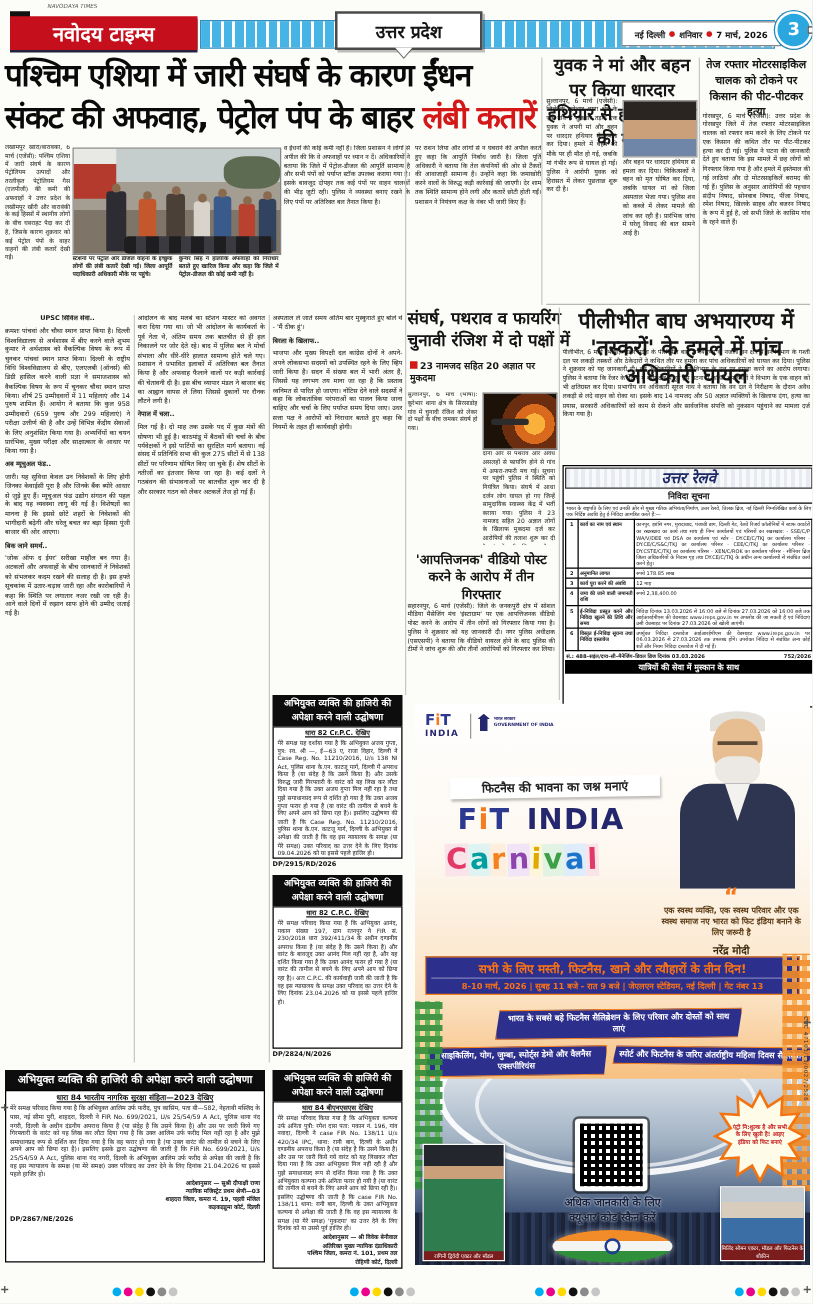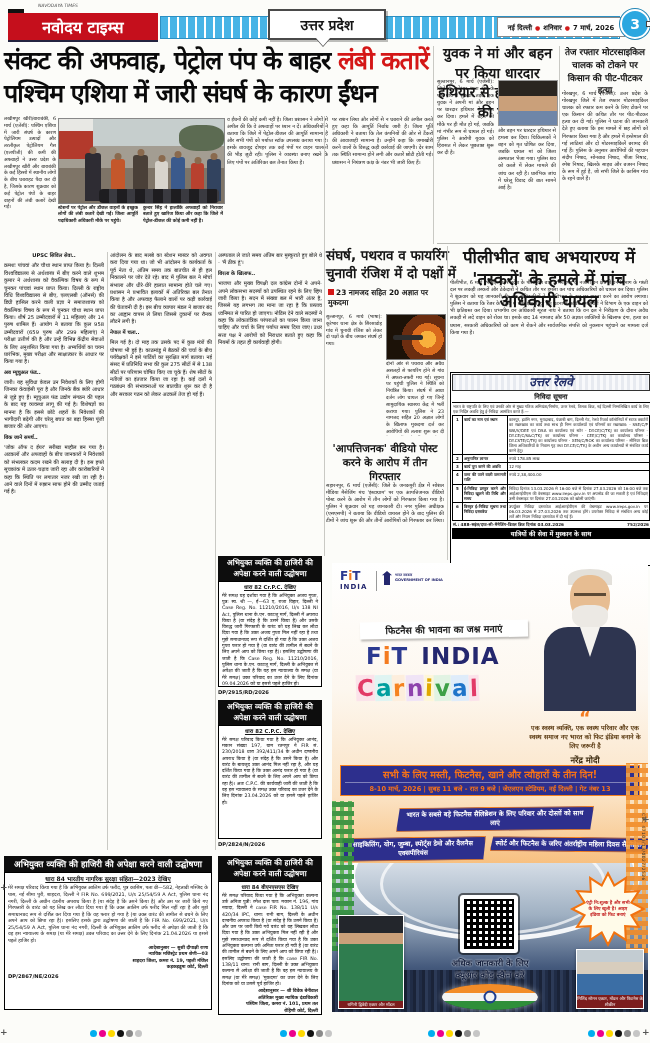--- a/index.html
+++ b/index.html
@@ -134,22 +134,22 @@
     <span>शनिवार</span>
     <span class="rdot">●</span>
     <span>7 मार्च, 2026</span>
   </div>
   <div class="page-circle">
       <span>3</span>
     </div>
   <div class="abs" style="left:646px;top:21px;width:4px;height:4px;border:1px solid #444;background:#fff"></div>
 
   <div class="lead-hl">
+    <div>पश्चिम एशिया में जारी संघर्ष के कारण ईंधन</div>
     <div><span>संकट की अफवाह, पेट्रोल पंप के बाहर </span><span class="red">लंबी कतारें</span></div>
-    <div>पश्चिम एशिया में जारी संघर्ष के कारण ईंधन</div>
   </div>
 
   <div class="hl-a">युवक ने मां और बहन पर किया धारदार हथियार से हमला, बहन की मौत</div>
   <div class="col" style="left:437px;top:78px;width:57px;height:164px;font-size:5px">सुल्तानपुर, 6 मार्च (एजेंसी): जिले के कूरेभार थाना क्षेत्र के एक गांव में शुक्रवार तड़के एक युवक ने अपनी मां और बहन पर धारदार हथियार से हमला कर दिया। हमले में बहन की मौके पर ही मौत हो गई, जबकि मां गंभीर रूप से घायल हो गई। पुलिस ने आरोपी युवक को हिरासत में लेकर पूछताछ शुरू कर दी है।</div>
   <div class="photo" style="left:498px;top:80px;width:58px;height:44px;background:linear-gradient(180deg,#2a2520 0 34%,#caa07a 34% 68%,#6f86a8 68% 100%);border:1px solid #999"></div>
   <div class="col" style="left:498px;top:127px;width:58px;height:115px;font-size:5px">और बहन पर धारदार हथियार से हमला कर दिया। चिकित्सकों ने बहन को मृत घोषित कर दिया, जबकि घायल मां को जिला अस्पताल भेजा गया। पुलिस शव को कब्जे में लेकर मामले की जांच कर रही है। प्रारंभिक जांच में घरेलू विवाद की बात सामने आई है।</div>
 
   <div class="hl-b">तेज रफ्तार मोटरसाइकिल चालक को टोकने पर किसान की पीट-पीटकर हत्या</div>
   <div class="col" style="left:562px;top:90px;width:86px;height:152px;font-size:5px">गोरखपुर, 6 मार्च (एजेंसी): उत्तर प्रदेश के गोरखपुर जिले में तेज रफ्तार मोटरसाइकिल चालक को रफ्तार कम करने के लिए टोकने पर एक किसान की कथित तौर पर पीट-पीटकर हत्या कर दी गई। पुलिस ने घटना की जानकारी देते हुए बताया कि इस मामले में छह लोगों को गिरफ्तार किया गया है और हमले में इस्तेमाल की गई लाठियां और दो मोटरसाइकिलें बरामद की गई हैं। पुलिस के अनुसार आरोपियों की पहचान संदीप निषाद, सोनबाब निषाद, पींजा निषाद, रमेश निषाद, खिलके साहब और बजरन निषाद के रूप में हुई है, जो सभी जिले के कासिम गांव के रहने वाले हैं।</div>
 

